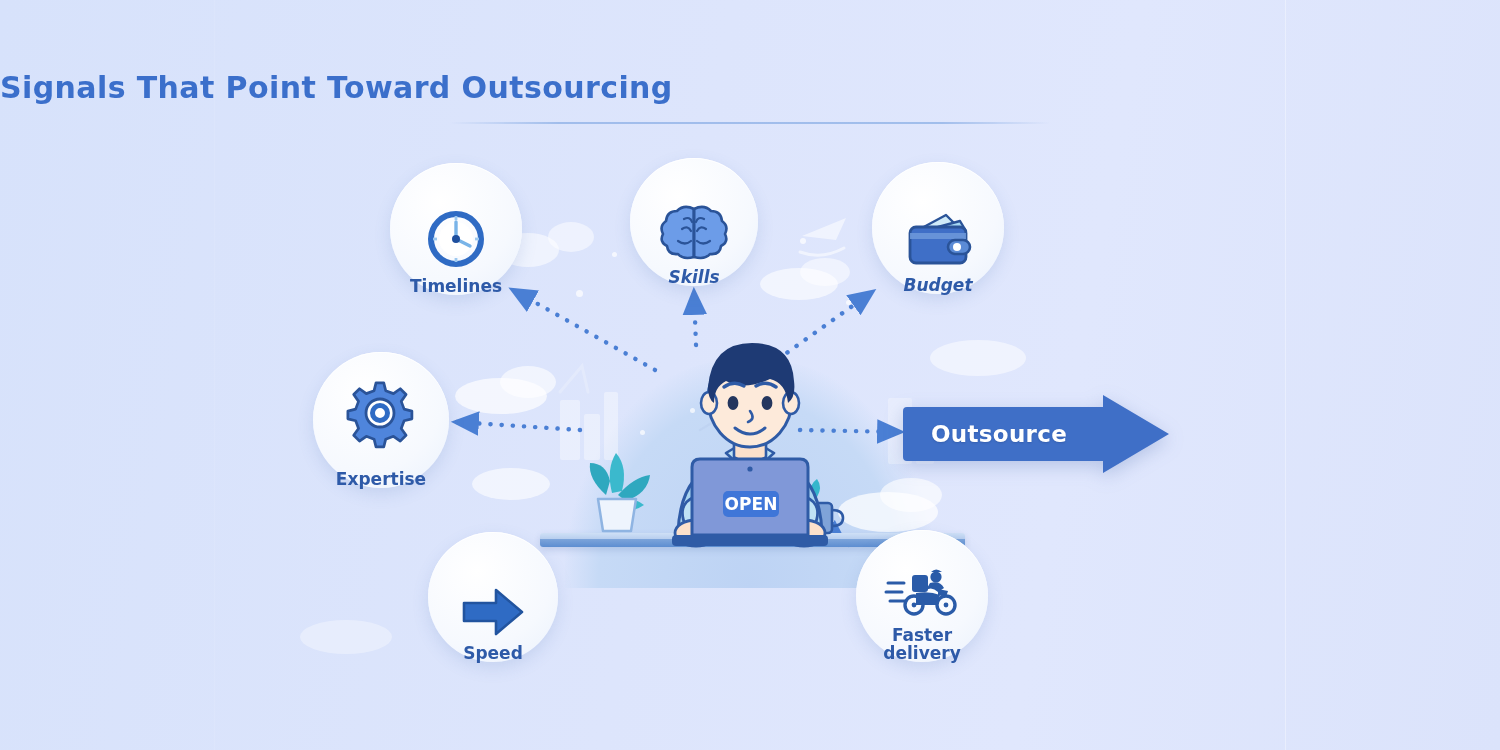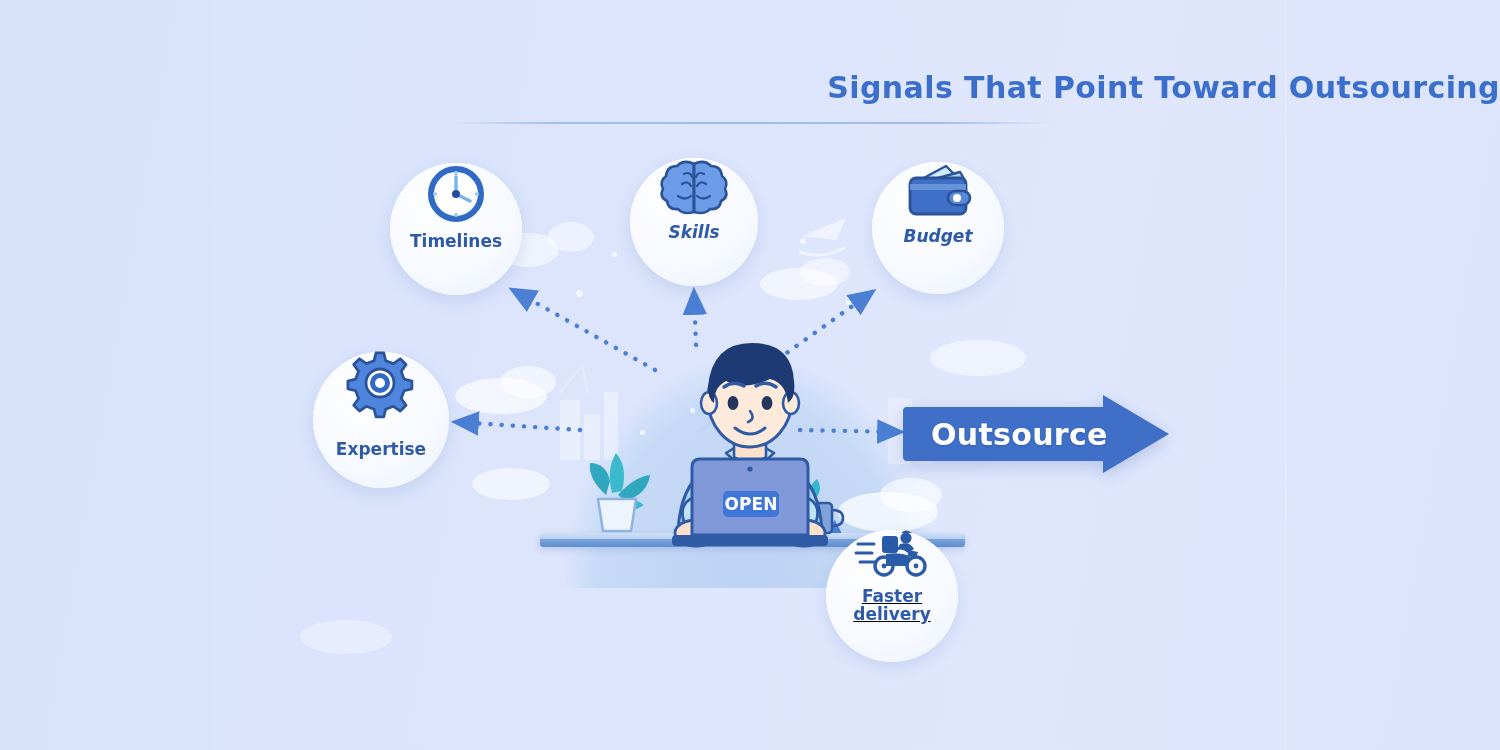--- a/index.html
+++ b/index.html
@@ -9,21 +9,21 @@
     background:#d9e3fa;
   }
   #stage{
     position:relative;width:1500px;height:750px;
     background:linear-gradient(100deg,#d7e2fb 0%,#dde5fc 45%,#e0e7fd 70%,#dbe3fb 100%);
   }
   
   .panel-seam{position:absolute;top:0;bottom:0;width:1px;background:rgba(255,255,255,.35);}
 
   
-  .title-wrap{position:absolute;left:0;right:0;top:70px;text-align:right;}
+  .title-wrap{position:absolute;left:0;right:0;top:70px;text-align:left;}
   .title{
     font-family:"DejaVu Sans", sans-serif;
     font-weight:700;font-size:30px;letter-spacing:.4px;
     color:#3b6fcb;display:inline-block;padding-bottom:12px;
   }
   .title-rule{
     position:absolute;left:50%;transform:translateX(-50%);top:52px;
     width:600px;height:2px;
     background:linear-gradient(90deg,rgba(160,190,235,0) 0%,rgba(150,182,232,.85) 18%,rgba(150,182,232,.85) 82%,rgba(160,190,235,0) 100%);
   }
@@ -37,40 +37,40 @@
   .cloud{position:absolute;background:#fff;border-radius:50%;opacity:.62;}
   .cloud:before,.cloud:after{content:"";position:absolute;background:#fff;border-radius:50%;}
   .bldg{position:absolute;background:#ffffff;opacity:.38;border-radius:2px;}
   .spark{position:absolute;background:#fff;border-radius:50%;opacity:.7;}
 
   
   .node{
     position:absolute;border-radius:50%;
     background:radial-gradient(circle at 38% 30%, #ffffff 0%, #f6f9fe 62%, #eaf1fc 100%);
     box-shadow:0 6px 16px rgba(90,125,185,.17), 0 1px 0 rgba(255,255,255,.9) inset;
-    display:flex;flex-direction:column;align-items:center;justify-content:flex-start;
+    display:flex;flex-direction:column;align-items:center;justify-content:flex-end;
   }
   .node .ico{display:block;}
   .node .lbl{
     font-family:"DejaVu Sans", sans-serif;
     font-weight:700;font-size:17px;color:#2e5aa8;line-height:1.06;
     text-align:center;margin-top:7px;
   }
   .node.two .lbl{font-size:17px;}
 
   
   .outsource{
     position:absolute;left:903px;top:393px;width:270px;height:82px;
     filter:drop-shadow(0 5px 9px rgba(60,95,165,.26));
   }
   .outsource .txt{
     position:absolute;left:28px;top:0;height:82px;width:180px;
     display:flex;align-items:center;justify-content:flex-start;
     font-family:"DejaVu Sans", sans-serif;
-    font-weight:700;font-size:30px;color:#ffffff;letter-spacing:.3px;
+    font-weight:700;font-size:23px;color:#ffffff;letter-spacing:.3px;
     text-shadow:0 1px 2px rgba(30,60,120,.3);
   }
 
   
   .person{position:absolute;left:560px;top:335px;width:380px;height:235px;}
   .desk{
     position:absolute;left:540px;top:533px;width:425px;height:14px;
     background:linear-gradient(180deg,#cfe0f6 0%,#b6cdee 45%,#7ba3da 46%,#5d8ed1 100%);
     border-radius:3px;box-shadow:0 3px 7px rgba(80,115,175,.22);
   }
@@ -246,22 +246,28 @@
 
   <div class="node" style="left:313px;top:352px;width:136px;height:136px;gap:19px;">
     <svg class="ico" width="66" height="62" viewBox="0 0 66 62">
       <path d="M33 2 l8 0 l2 8 l8 3 l7 -5 l6 6 l-5 7 l3 8 l8 2 l0 8 l-8 2 l-3 8 l5 7 l-6 6 l-7 -5 l-8 3 l-2 8 l-8 0 l-2 -8 l-8 -3 l-7 5 l-6 -6 l5 -7 l-3 -8 l-8 -2 l0 -8 l8 -2 l3 -8 l-5 -7 l6 -6 l7 5 l8 -3 z" transform="translate(-4,-1) scale(0.97)" fill="#4f85dc" stroke="#2a5398" stroke-width="2.8" stroke-linejoin="round"></path>
       <circle cx="32" cy="31" r="14" fill="#ffffff" stroke="#2a5398" stroke-width="2.8"></circle>
       <circle cx="32" cy="31" r="7.5" fill="#ffffff" stroke="#2f6bc4" stroke-width="5"></circle>
     </svg>
     <div class="lbl">Expertise</div>
   </div>
 
-
-  <div class="node two" style="left:826px;top:530px;width:132px;height:132px;text-decoration:underline;">
+  <div class="node" style="left:428px;top:532px;width:130px;height:130px;">
+    <svg class="ico" width="66" height="50" viewBox="0 0 66 50">
+      <path d="M4 16 h32 v-13 l26 22 l-26 22 v-13 h-32 z" fill="#2f6bc4" stroke="#22549f" stroke-width="2.6" stroke-linejoin="round"></path>
+    </svg>
+    <div class="lbl">Speed</div>
+  </div>
+
+  <div class="node two" style="left:856px;top:530px;width:132px;height:132px;">
     <svg class="ico" width="72" height="50" viewBox="0 0 72 50">
       <g stroke="#2a5ba8" stroke-width="3" stroke-linecap="round" fill="none">
         <line x1="2" y1="14" x2="18" y2="14"></line>
         <line x1="0" y1="23" x2="16" y2="23"></line>
         <line x1="4" y1="32" x2="20" y2="32"></line>
       </g>
       <rect x="26" y="6" width="16" height="17" rx="3" fill="#2a5ba8"></rect>
       <circle cx="50" cy="8" r="5.6" fill="#2a5ba8"></circle>
       <path d="M45 3 q5 -5 11 0 z" fill="#2a5ba8"></path>
       <path d="M44 14 q10 -3 14 5 l-6 4 q-6 -6 -12 -2 z" fill="#2a5ba8"></path>

